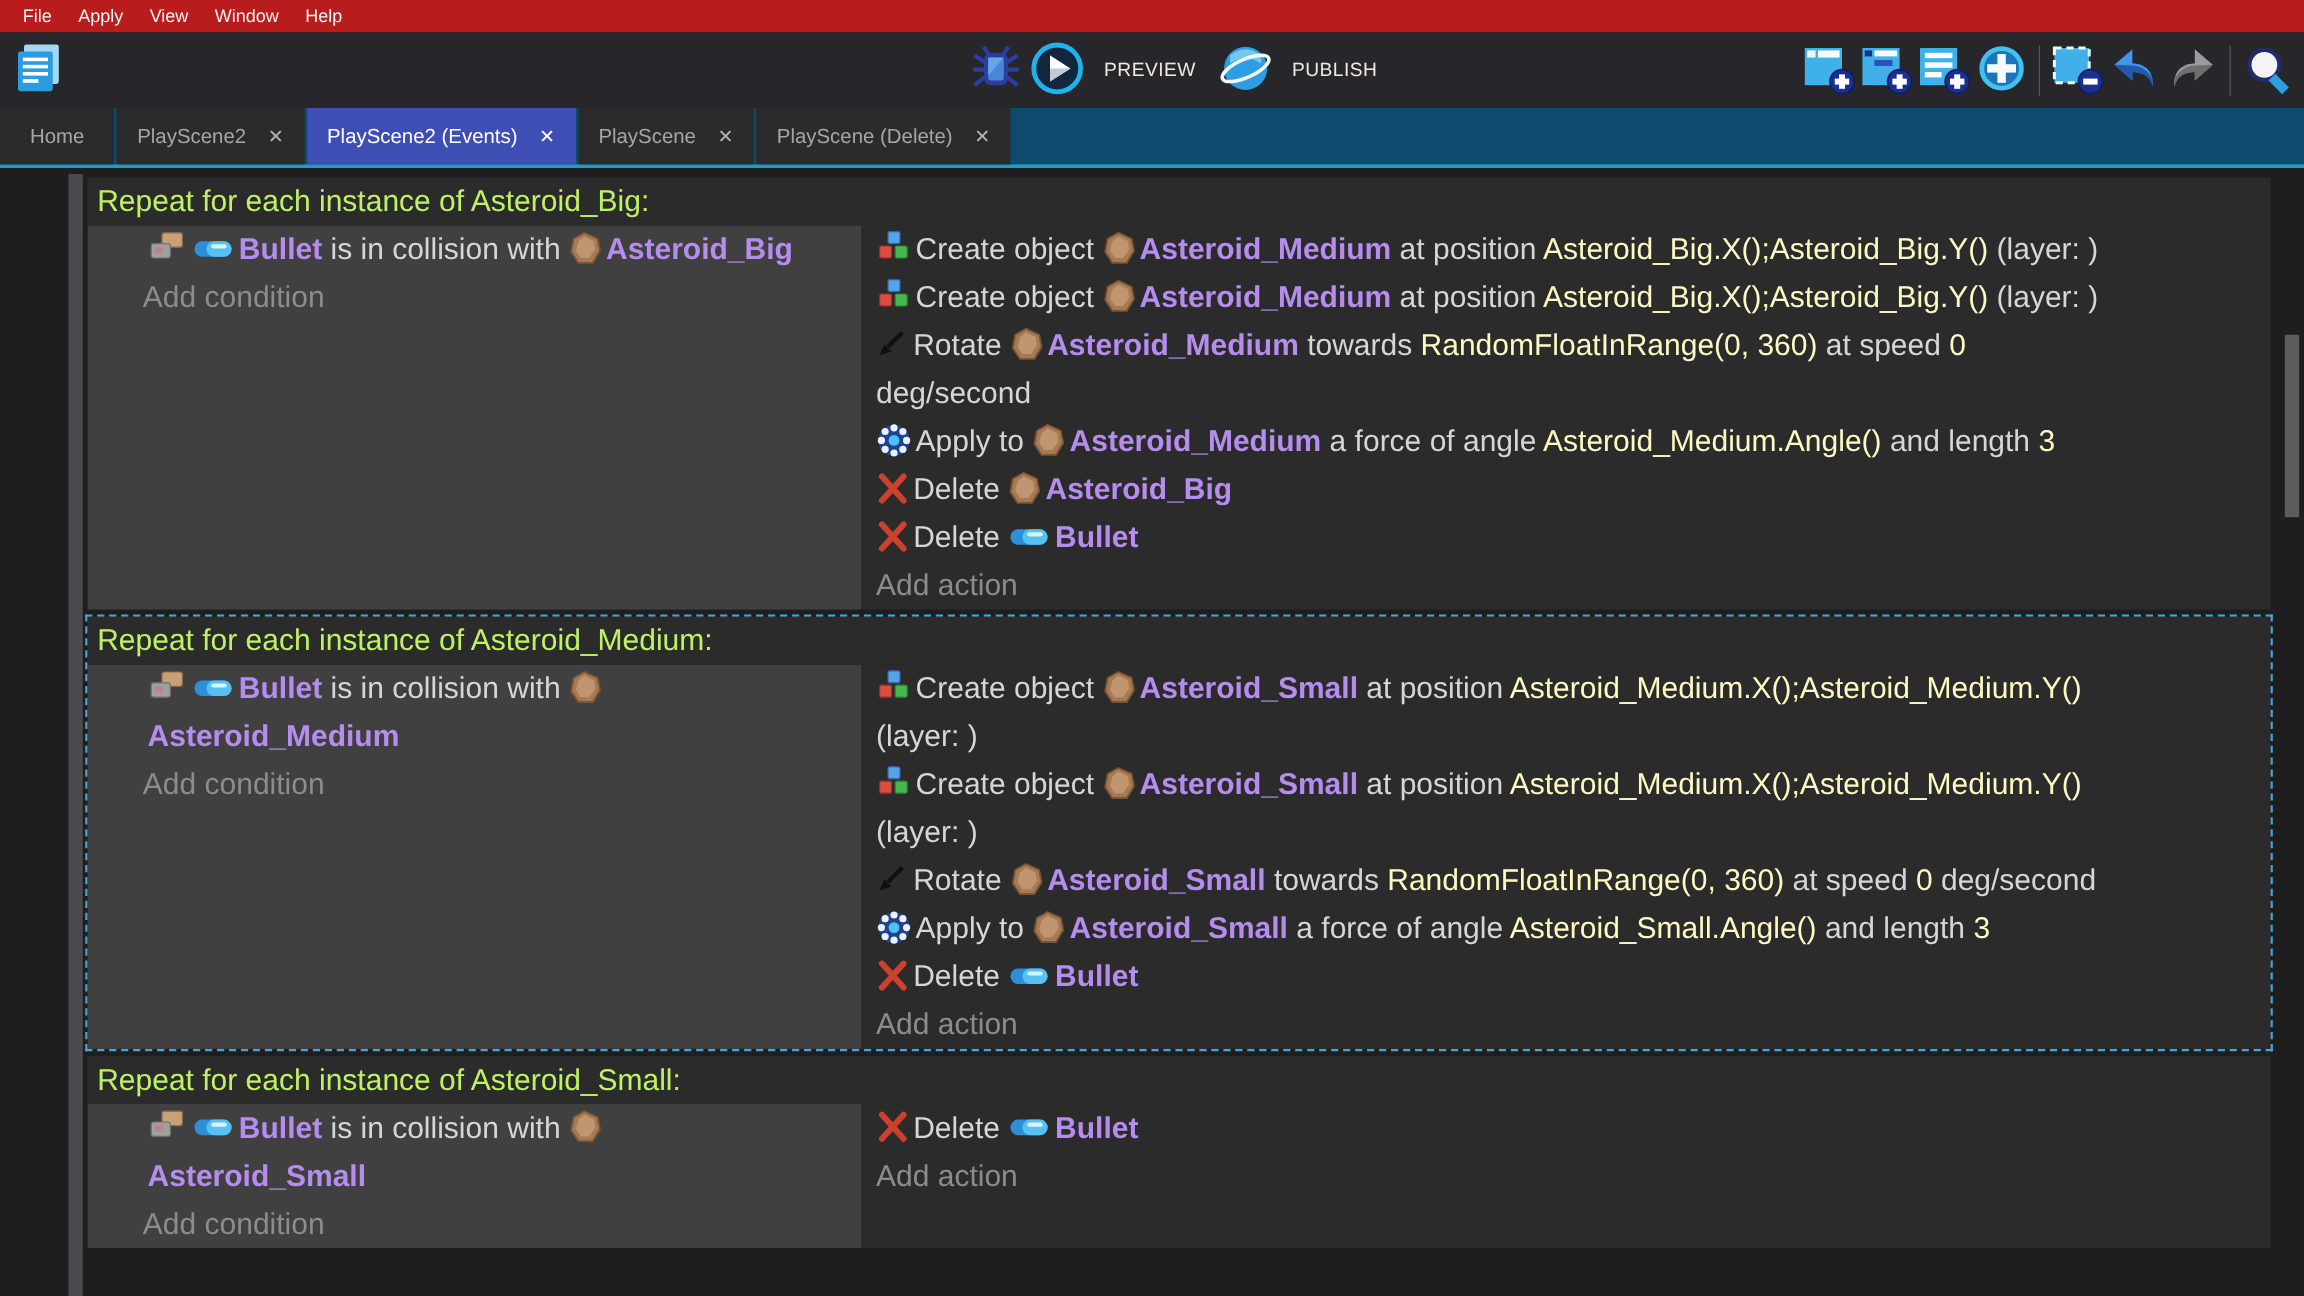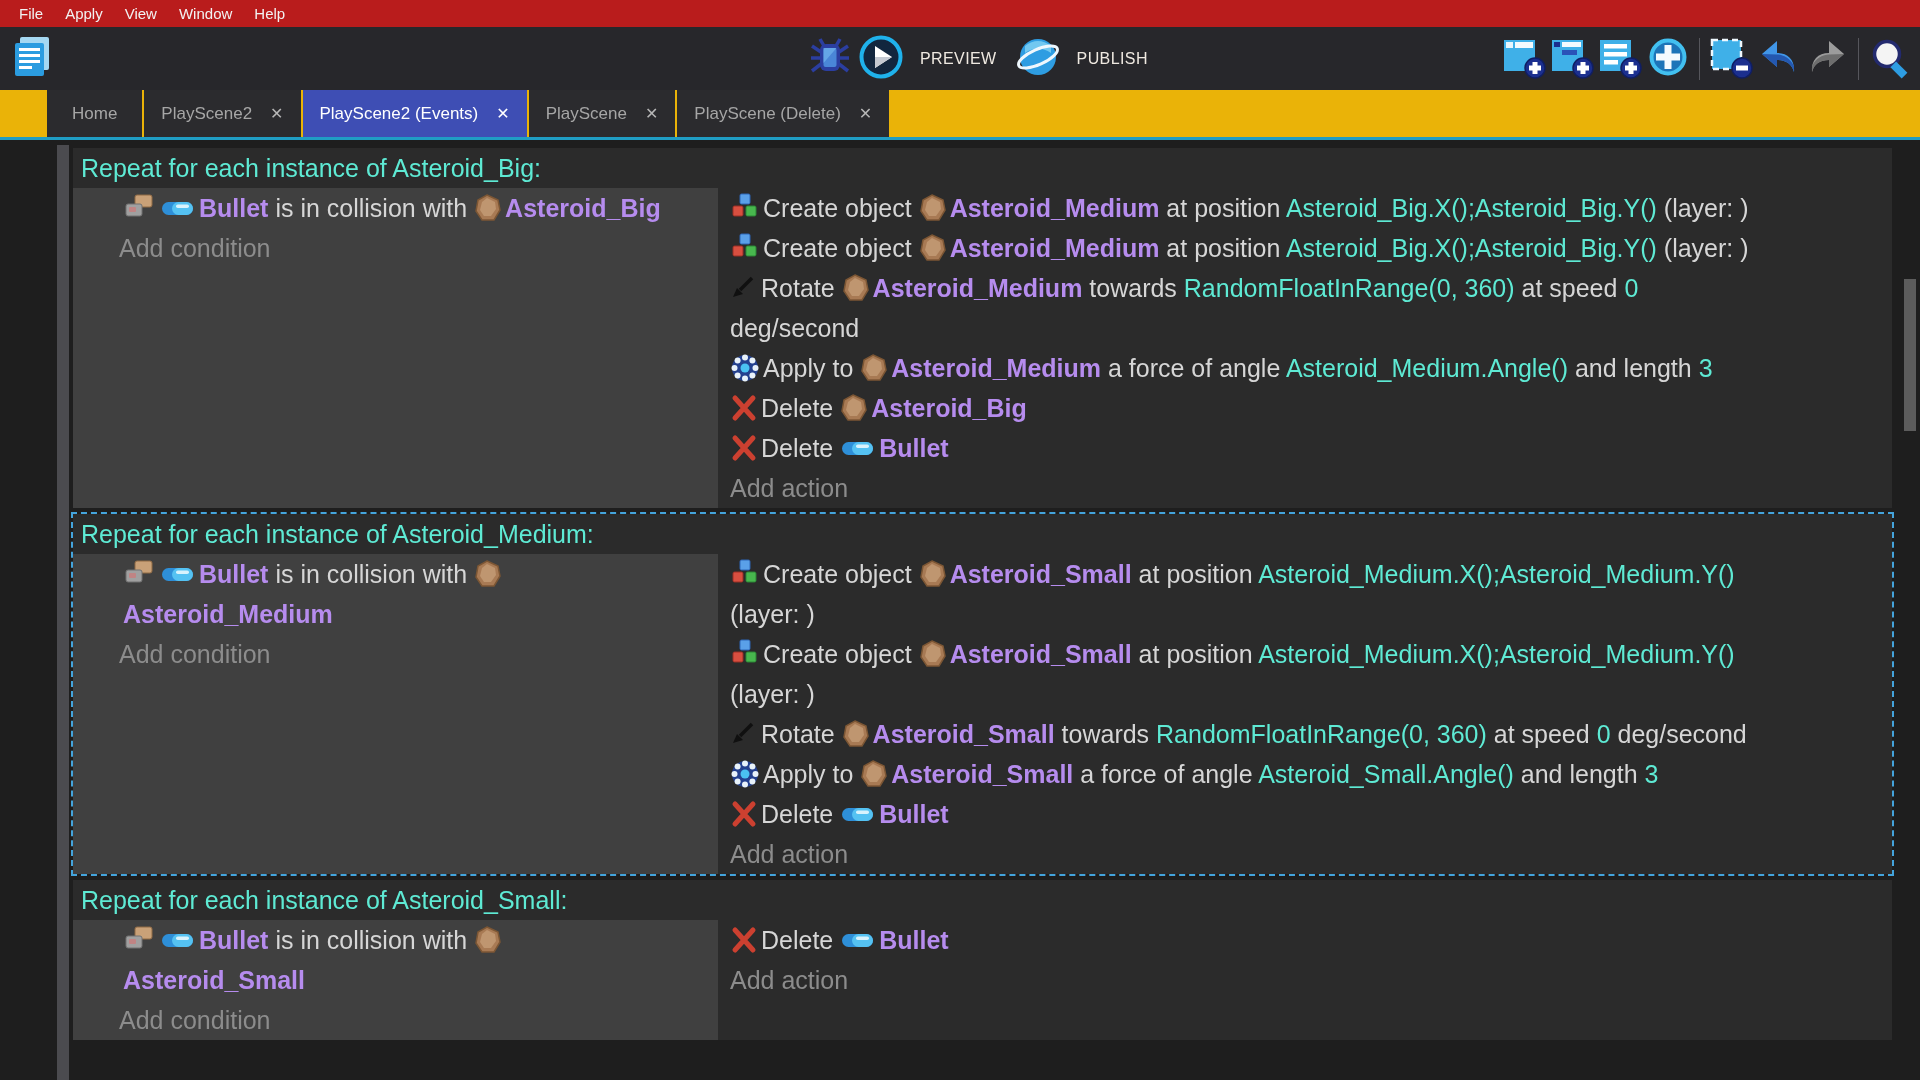--- a/index.html
+++ b/index.html
@@ -20,47 +20,47 @@
   .tbtn { width:48px; height:52px; display:flex; align-items:center; justify-content:center;
           background:transparent; border:none; padding:0; }
   .logo-wrap { margin-left:8px; }
   .center-group { position:absolute; left:806px; top:0; height:63px; display:flex; align-items:center; }
   .cbtn { display:flex; align-items:center; background:transparent; border:none; padding:0 4px; height:56px; }
   .tlabel { color:#efe9e1; font-size:16px; letter-spacing:0.4px; margin:0 10px 0 16px; }
   .right-group { margin-left:auto; display:flex; align-items:center; padding-right:6px; }
   .sep { width:1px; height:42px; background:#56565c; margin:0 7px; }
 
   
-  .tabbar { height:50px; background:#eab308; display:flex; align-items:stretch;
-            border-bottom:3px solid #1f9dc4;padding-left:47px; }
+  .tabbar { height:50px; background:#0c4a6e; display:flex; align-items:stretch;
+            border-bottom:3px solid #1f9dc4; }
   .tab { background:#2b2b2e; color:#a6a6a6; font-size:17px; display:flex; align-items:center;
          padding:0 17px; margin-right:2px; gap:18px; cursor:default; }
   .tab.home { padding:0 25px; }
   .tab.active { background:#3e4eb4; color:#ffffff; }
   .tab .x { font-size:16px; color:#b6b6b6; }
   .tab.active .x { color:#ffffff; }
 
   
   .sheet { position:relative; height:940px; background:#1e1e1e; padding:6px 26px 0 71px; }
   .gutter { position:absolute; left:57px; top:5px; bottom:0; width:12px; background:#4b4b4f; }
 
   .event { position:relative; margin-bottom:2px; border:2px dashed transparent; }
   .event.selected { border-color:#44a4dc; }
-  .ev-header { background:#2b2b2b; color:#5eead4; font-size:25px; line-height:40px; padding-left:8px;
+  .ev-header { background:#2b2b2b; color:#bef264; font-size:25px; line-height:40px; padding-left:8px;
                white-space:nowrap; }
   .ev-body { display:flex; align-items:stretch; }
   .conds { width:645px; background:#404040; flex:none; }
   .acts  { flex:1; background:#2b2b2b; }
   .row { font-size:25px; line-height:40px; color:#d6d6d6; }
   .conds .row { padding-left:22px;margin-left:28px; }
   .acts  .row { padding-left:12px; }
   .row.ph { color:#8c8c8c; }
   .conds .row.ph { padding-left:18px; }
   .obj  { color:#b68cee; font-weight:bold; }
-  .expr { color:#5eead4; }
+  .expr { color:#fef9c3; }
   .icon { display:inline-block; vertical-align:-6px; margin-right:3px; }
   .icon svg { display:block; }
 
   .vthumb { position:absolute; right:4px; top:139px; width:12px; height:152px; background:#5c5c5c; }
 </style>
 </head>
 <body>
 
 <div class="menubar">
     <span class="mi">File</span>

